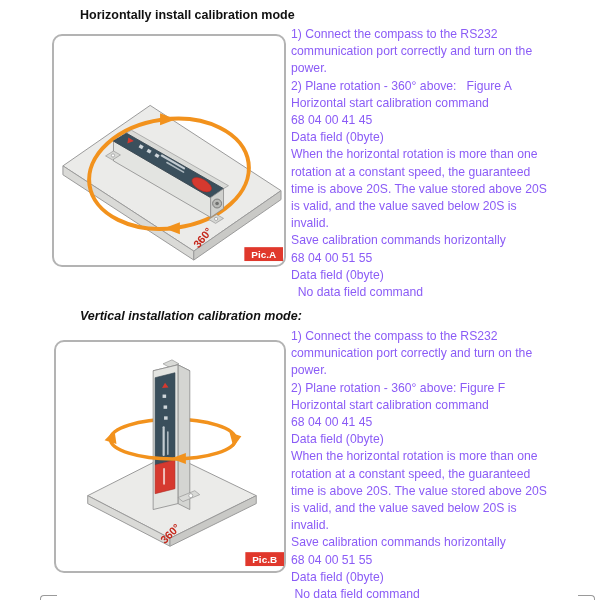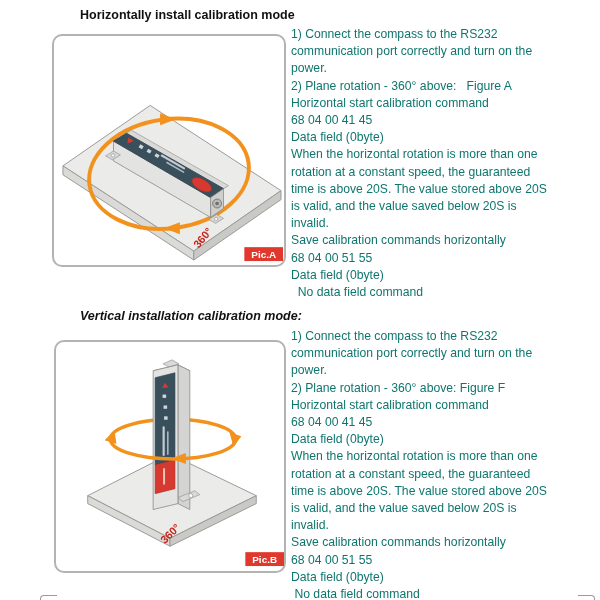--- a/index.html
+++ b/index.html
@@ -16,21 +16,21 @@
   .title-b{top:309px;font-style:italic;}
   .fig-frame{
     position:absolute;border:2px solid #b3b3b3;border-radius:10px;background:#fff;
     box-sizing:border-box;
   }
   .frame-a{left:52px;top:34px;width:234px;height:233px;}
   .frame-b{left:54px;top:340px;width:232px;height:233px;}
   .fig-frame svg{display:block;width:100%;height:100%;}
   .instructions{
     position:absolute;left:291px;width:302px;font-size:12.2px;line-height:17.2px;
-    white-space:pre-wrap;color:#0f766e;
+    white-space:pre-wrap;color:#8b5cf6;
   }
   .text-a{top:26px;}
   .text-b{top:328px;}
   .rot-label{font-size:11px;font-weight:bold;fill:#c5281c;}
   .tag-text{font-size:10px;font-weight:bold;fill:#ffffff;}
   .corner-mark{position:absolute;width:16px;height:6px;border-top:1px solid #9a9a9a;}
   .corner-left{left:40px;top:595px;border-left:1px solid #9a9a9a;border-top-left-radius:4px;}
   .corner-right{left:578px;top:595px;border-right:1px solid #9a9a9a;border-top-right-radius:4px;}
 </style>
 </head>

